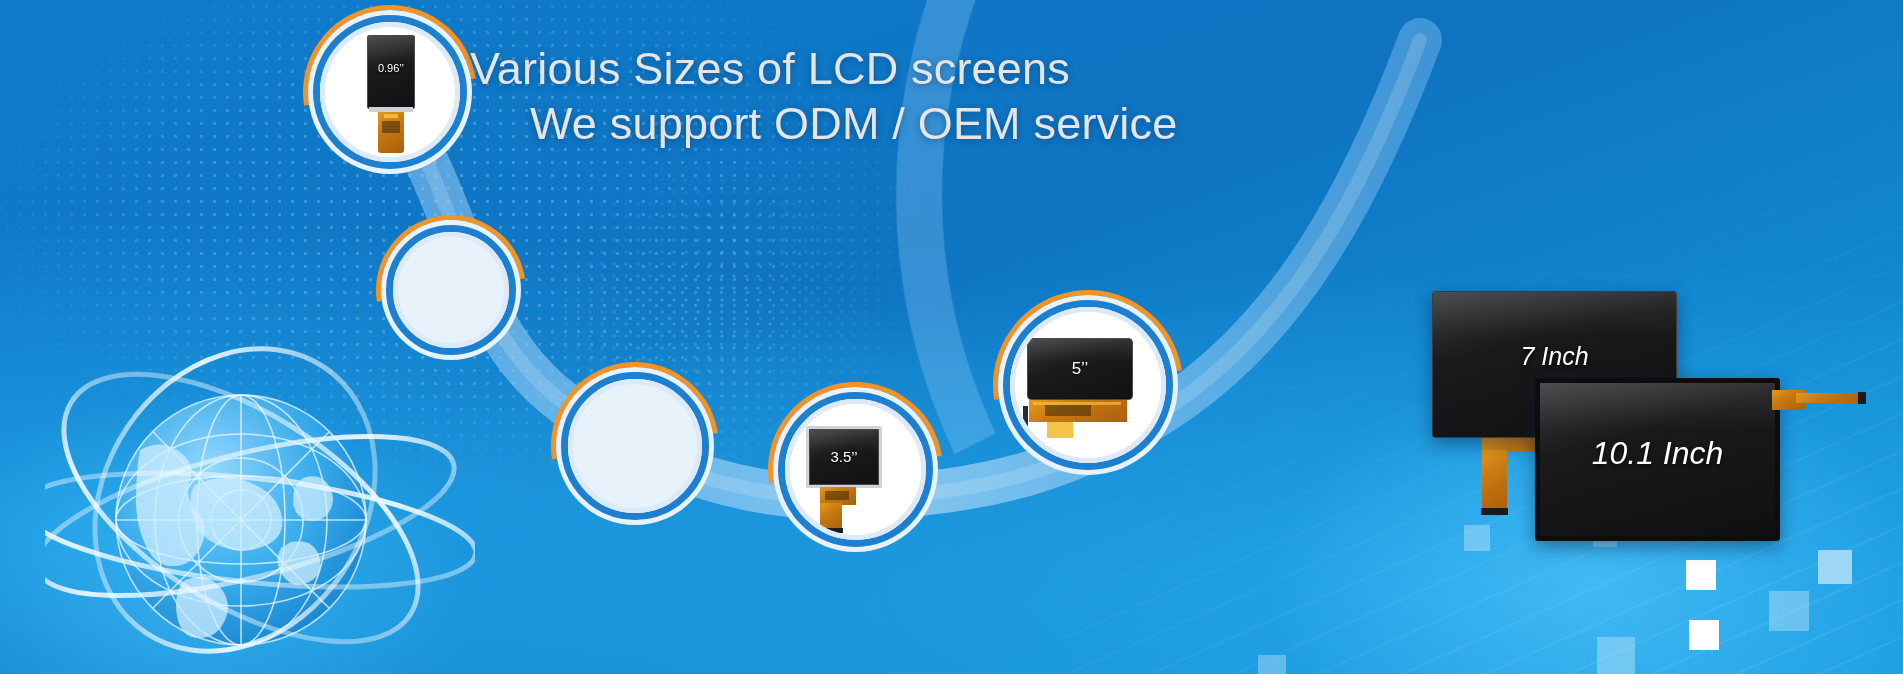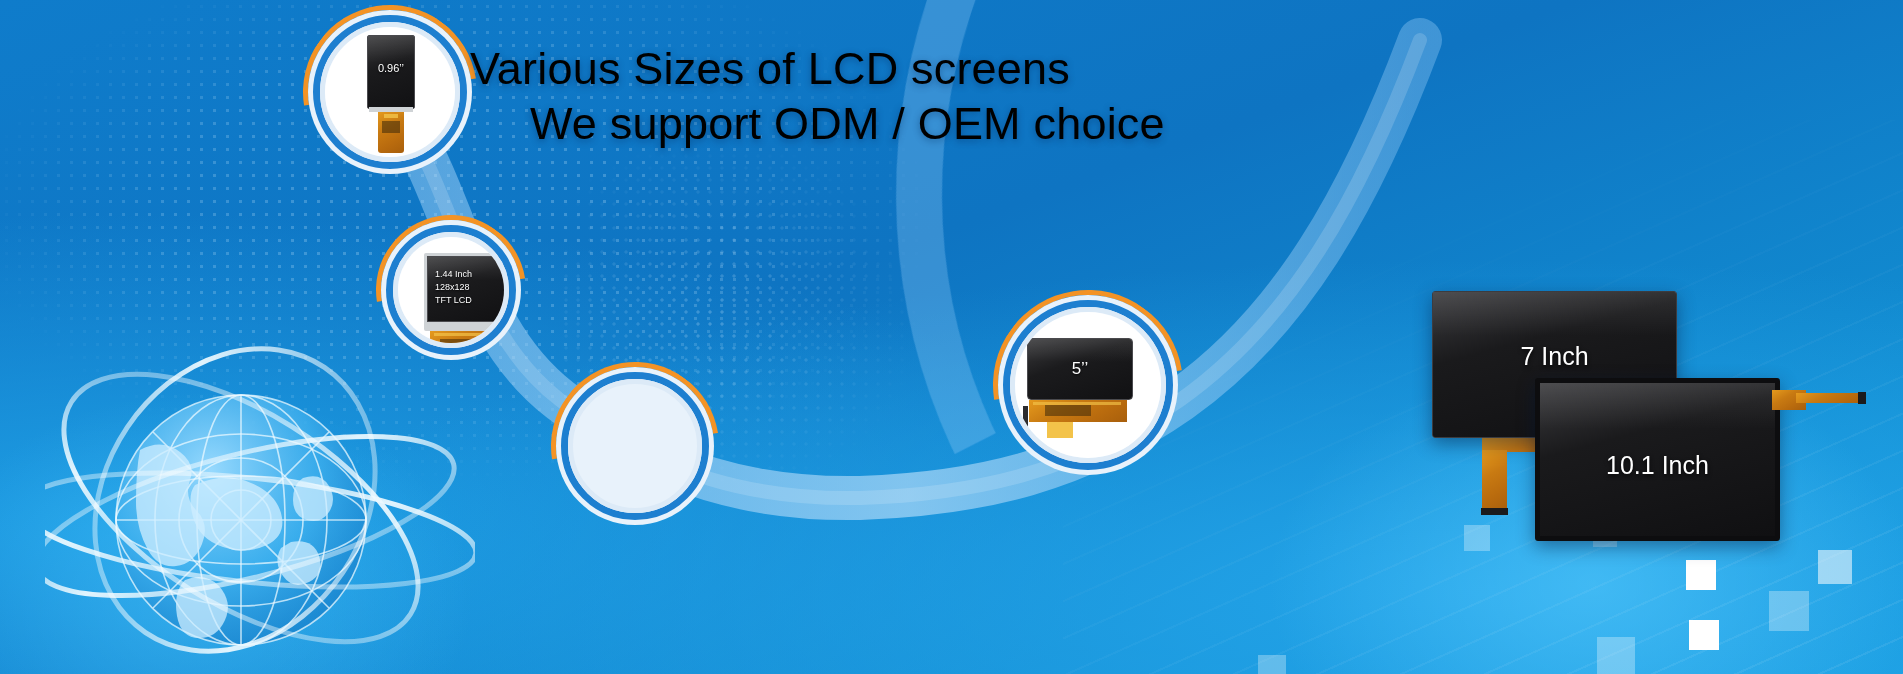--- a/index.html
+++ b/index.html
@@ -55,21 +55,21 @@
   .sq{position:absolute;background:#ffffff;}
   .sq.d{background:rgba(255,255,255,.55);}
   .sq.e{background:rgba(255,255,255,.30);}
 
   
   .globe-wrap{position:absolute;left:45px;top:330px;width:430px;height:345px;}
   .globe-wrap svg{width:100%;height:100%;display:block;}
 
   
   .headline{position:absolute;left:470px;top:42px;width:730px;z-index:14;
-    color:#000000;font-size:45px;line-height:1.22;font-weight:400;
+    color:#e5e5e5;font-size:45px;line-height:1.22;font-weight:400;
     text-shadow:0 2px 7px rgba(0,40,90,.45);letter-spacing:.2px;}
   .headline .l2{padding-left:30px;}
   .headline .l3{padding-left:60px;}
 
   
   .ribbon{position:absolute;left:0;top:0;width:1903px;height:674px;z-index:4;pointer-events:none;}
 
   
   .badge{position:absolute;border-radius:50%;z-index:10;}
   .badge .ring-orange{position:absolute;inset:0;border-radius:50%;
@@ -101,21 +101,21 @@
   .fpc-tip{position:absolute;background:#1b1b1d;}
   .bezel{position:absolute;background:#cfd3d6;}
 
   .lcd-big{position:absolute;z-index:8;}
   .lcd-big .screen{position:absolute;inset:0;border-radius:3px;
     background:linear-gradient(165deg,#3c3c3f 0%,#1a1a1c 35%,#101012 100%);
     border:1px solid #3c3c40;box-shadow:0 6px 18px rgba(0,25,60,.45);}
   .lcd-big .screen .hl{position:absolute;left:0;top:0;right:0;height:30%;
     background:linear-gradient(180deg,rgba(255,255,255,.09),rgba(255,255,255,0));}
   .lcd-big .screen .t{position:absolute;left:0;right:0;text-align:center;color:#fff;
-    text-shadow:0 2px 4px rgba(0,0,0,.8);}
+    text-shadow:0 2px 4px rgba(0,0,0,.8);font-style:italic;}
 </style>
 </head>
 <body>
 
 <div id="banner">
 
   <div class="bg-base"></div>
   <div class="bg-dots"></div>
   <div class="bg-dots2"></div>
   <div class="glow-bl"></div>
@@ -189,21 +189,21 @@
       </linearGradient>
     </defs>
     <path d="M395 100 C 470 230, 470 330, 560 400 C 660 478, 760 500, 860 498
              C 980 494, 1080 470, 1180 400 C 1290 322, 1360 200, 1420 40" fill="none" stroke="url(#rib)" stroke-width="44" stroke-linecap="round"></path>
     <path d="M395 100 C 470 230, 470 330, 560 400 C 660 478, 760 500, 860 498
              C 980 494, 1080 470, 1180 400 C 1290 322, 1360 200, 1420 40" fill="none" stroke="#ffffff" stroke-opacity=".16" stroke-width="14" stroke-linecap="round"></path>
   </svg>
 
   <div class="headline">
     <div class="l1">Various Sizes of LCD screens</div>
-    <div class="l3">We support ODM / OEM choice</div>
+    <div class="l3">We support ODM / OEM service</div>
   </div>
 
   <div class="badge" style="left:303px;top:5px;width:174px;height:174px;">
     <div class="ring-orange"></div>
     <div class="ring-pale"></div>
     <div class="ring-blue"></div>
     <div class="ring-pale2"></div>
     <div class="face">
       <div class="module" style="left:42px;top:8px;width:48px;height:118px;text-decoration:underline;">
         <div class="panel" style="left:0;top:0;width:48px;height:74px;border-radius:2px;">
@@ -217,44 +217,49 @@
         </div>
       </div>
     </div>
   </div>
 
   <div class="badge" style="left:376px;top:215px;width:150px;height:150px;">
     <div class="ring-orange"></div>
     <div class="ring-pale"></div>
     <div class="ring-blue"></div>
     <div class="ring-pale2"></div>
+  </div>
+
+  <div class="badge" style="left:551px;top:362px;width:168px;height:168px;">
+    <div class="ring-orange"></div>
+    <div class="ring-pale"></div>
+    <div class="ring-blue"></div>
+    <div class="ring-pale2"></div>
+  </div>
+
+  <div class="badge" style="left:768px;top:382px;width:175px;height:175px;">
+    <div class="ring-orange"></div>
+    <div class="ring-pale"></div>
+    <div class="ring-blue"></div>
+    <div class="ring-pale2"></div>
     <div class="face">
-      <div class="module" style="left:26px;top:16px;width:84px;height:108px;">
-        <div class="bezel" style="left:0;top:0;width:84px;height:78px;border-radius:2px;"></div>
-        <div class="panel" style="left:3px;top:3px;width:78px;height:66px;">
+      <div class="module" style="left:16px;top:22px;width:100px;height:106px;">
+        <div class="bezel" style="left:0;top:0;width:76px;height:62px;border-radius:2px;"></div>
+        <div class="panel" style="left:3px;top:3px;width:70px;height:56px;">
           <div class="glass-hl"></div>
-          <div class="txt left" style="top:12px;left:7px;font-size:9px;">1.44 Inch</div>
-          <div class="txt left" style="top:25px;left:7px;font-size:9px;">128x128</div>
-          <div class="txt left" style="top:38px;left:7px;font-size:9px;">TFT LCD</div>
-        </div>
-        <div class="fpc" style="left:6px;top:78px;width:62px;height:30px;">
-          <div class="chip" style="left:10px;top:8px;width:36px;height:10px;"></div>
-          <div class="gold" style="left:4px;top:2px;width:52px;height:3px;opacity:.7;"></div>
-        </div>
+          <div class="txt" style="top:18px;font-size:15px;">3.5’’</div>
+        </div>
+        <div class="fpc" style="left:14px;top:61px;width:36px;height:18px;">
+          <div class="chip" style="left:5px;top:4px;width:24px;height:9px;"></div>
+        </div>
+        <div class="fpc" style="left:14px;top:77px;width:22px;height:28px;"></div>
+        <div class="fpc-tip" style="left:14px;top:102px;width:23px;height:5px;"></div>
       </div>
     </div>
   </div>
-
-  <div class="badge" style="left:551px;top:362px;width:168px;height:168px;">
-    <div class="ring-orange"></div>
-    <div class="ring-pale"></div>
-    <div class="ring-blue"></div>
-    <div class="ring-pale2"></div>
-  </div>
-
 
   <div class="badge" style="left:993px;top:290px;width:190px;height:190px;">
     <div class="ring-orange"></div>
     <div class="ring-pale"></div>
     <div class="ring-blue"></div>
     <div class="ring-pale2"></div>
     <div class="face">
       <div class="module" style="left:12px;top:26px;width:126px;height:110px;">
         <div class="panel" style="left:0;top:0;width:106px;height:62px;border-radius:4px;">
           <div class="glass-hl"></div>
@@ -276,20 +281,20 @@
       <div class="t" style="top:50px;font-size:25px;">7 Inch</div>
     </div>
   </div>
   <div class="fpc" style="left:1482px;top:438px;width:100px;height:14px;z-index:7;"></div>
   <div class="fpc" style="left:1482px;top:450px;width:25px;height:62px;z-index:7;"></div>
   <div class="fpc-tip" style="left:1481px;top:508px;width:27px;height:7px;z-index:7;"></div>
 
   <div class="lcd-big" style="left:1535px;top:378px;width:245px;height:163px;z-index:9;">
     <div class="screen" style="border:5px solid #0d0d0f;">
       <div class="hl"></div>
-      <div class="t" style="top:68px;font-size:25px;">10.1 Inch</div>
+      <div class="t" style="top:52px;font-size:32px;">10.1 Inch</div>
     </div>
   </div>
   <div class="fpc" style="left:1772px;top:390px;width:34px;height:20px;z-index:10;"></div>
   <div class="fpc" style="left:1796px;top:393px;width:68px;height:10px;z-index:10;"></div>
   <div class="fpc-tip" style="left:1858px;top:392px;width:8px;height:12px;z-index:10;"></div>
 
 </div>
 
 </body></html>

